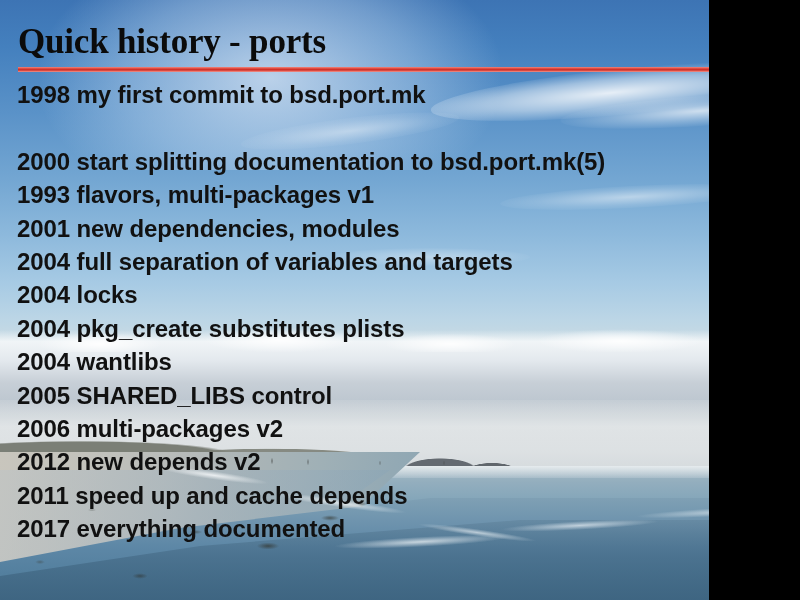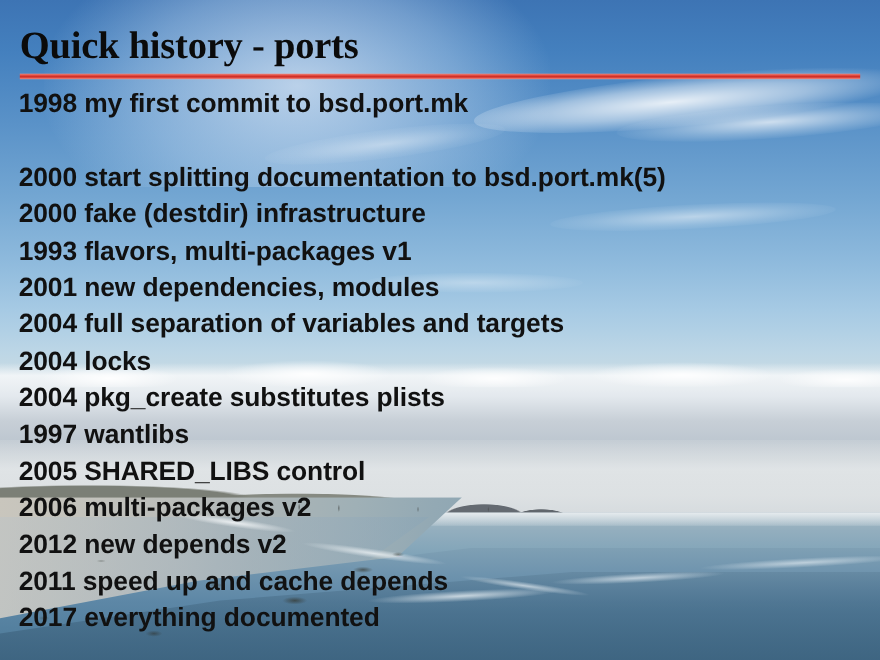--- a/index.html
+++ b/index.html
@@ -3,25 +3,26 @@
 <meta charset="utf-8">
 <title>Quick history - ports</title>
 <style>
   html, body {
     margin: 0;
     padding: 0;
     background: #000;
   }
   #slide {
     position: relative;
-    width: 800px;
+    width: 685px;
     height: 600px;
     overflow: hidden;
     font-family: "Liberation Sans", sans-serif;
-    background: #f9a8d4;
+    background: #a16207;
+    padding-left: 24px;
   }
 
   
   .bg-layer { position: absolute; left: 0; top: 0; width: 800px; height: 600px; }
 
   
   .sky {
     height: 470px;
     background:
       linear-gradient(to bottom,
@@ -288,27 +289,26 @@
   <div class="content">
 
     <div class="slide-title">Quick history - ports</div>
 
     <div class="title-rule"></div>
 
     <ul class="bullet-list">
       <li class="bullet-item">1998 my first commit to bsd.port.mk</li>
       <li class="bullet-item spacer">&nbsp;</li>
       <li class="bullet-item">2000 start splitting documentation to bsd.port.mk(5)</li>
-      <li class="bullet-item">2000 fake (destdir) infrastructure</li>
       <li class="bullet-item">1993 flavors, multi-packages v1</li>
       <li class="bullet-item">2001 new dependencies, modules</li>
       <li class="bullet-item">2004 full separation of variables and targets</li>
       <li class="bullet-item">2004 locks</li>
       <li class="bullet-item">2004 pkg_create substitutes plists</li>
-      <li class="bullet-item">1997 wantlibs</li>
+      <li class="bullet-item">2004 wantlibs</li>
       <li class="bullet-item">2005 SHARED_LIBS control</li>
       <li class="bullet-item">2006 multi-packages v2</li>
       <li class="bullet-item">2012 new depends v2</li>
       <li class="bullet-item">2011 speed up and cache depends</li>
       <li class="bullet-item">2017 everything documented</li>
     </ul>
 
   </div>
 </div>
 

